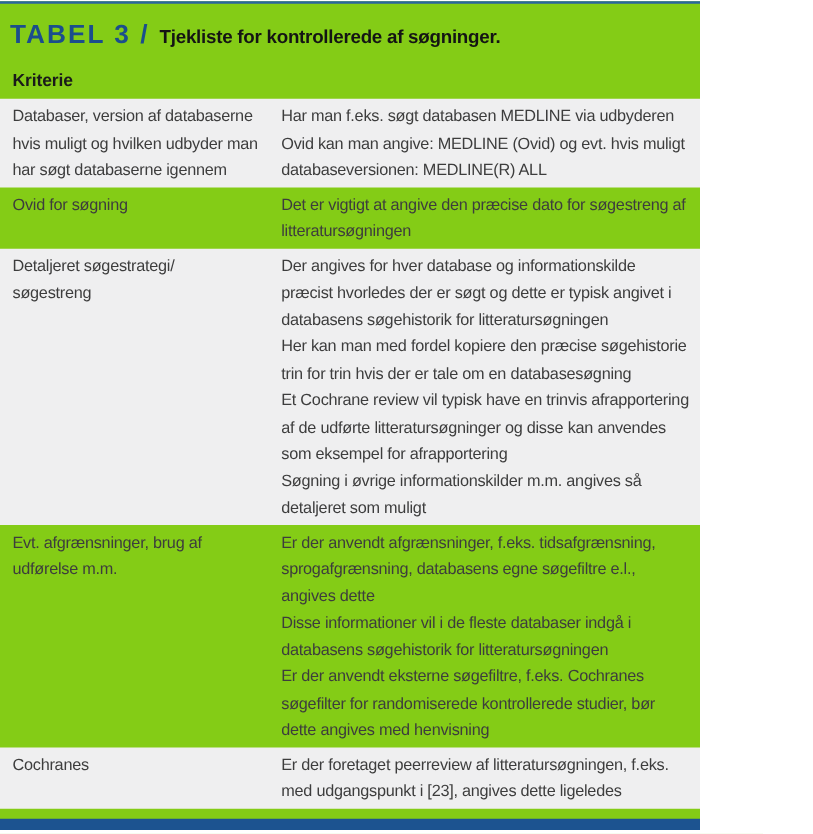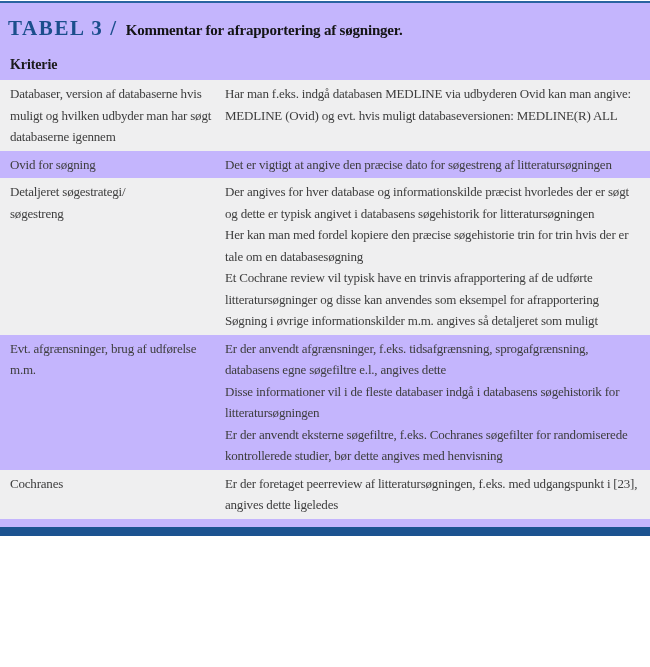--- a/index.html
+++ b/index.html
@@ -3,24 +3,23 @@
 <meta charset="utf-8">
 <style>
   html, body {
     margin: 0;
     padding: 0;
     background: #ffffff;
     width: 650px;
     font-family: "Liberation Sans", sans-serif;
   }
   .panel {
-    width: 650px;
+    width: 560px;
     box-sizing: border-box;
-    background: #c4b5fd;
-    font-family: Liberation Serif, serif;
+    background: #84cc16;
   }
   .top-rule {
     height: 2px;
     background: #2a64a0;
     margin-top: 1px;
   }
   .heading {
     display: flex;
     align-items: baseline;
     gap: 8px;
@@ -78,30 +77,30 @@
 </style>
 </head>
 <body>
 
 <div class="panel">
 
   <div class="top-rule"></div>
 
   <div class="heading">
     <span class="heading-label">TABEL 3 /</span>
-    <span class="heading-title">Kommentar for afrapportering af søgninger.</span>
+    <span class="heading-title">Tjekliste for kontrollerede af søgninger.</span>
   </div>
 
   <div class="grid-row thead">
     <div class="th">Kriterie</div>
   </div>
 
   <div class="grid-row row stripe">
     <div class="cell">Databaser, version af databaserne hvis muligt og hvilken udbyder man har søgt databaserne igennem</div>
-    <div class="cell">Har man f.eks. indgå databasen MEDLINE via udbyderen Ovid kan man angive: MEDLINE (Ovid) og evt. hvis muligt databaseversionen: MEDLINE(R) ALL</div>
+    <div class="cell">Har man f.eks. søgt databasen MEDLINE via udbyderen Ovid kan man angive: MEDLINE (Ovid) og evt. hvis muligt databaseversionen: MEDLINE(R) ALL</div>
   </div>
 
   <div class="grid-row row">
     <div class="cell">Ovid for søgning</div>
     <div class="cell">Det er vigtigt at angive den præcise dato for søgestreng af litteratursøgningen</div>
   </div>
 
   <div class="grid-row row stripe">
     <div class="cell">Detaljeret søgestrategi/
 søgestreng</div>

